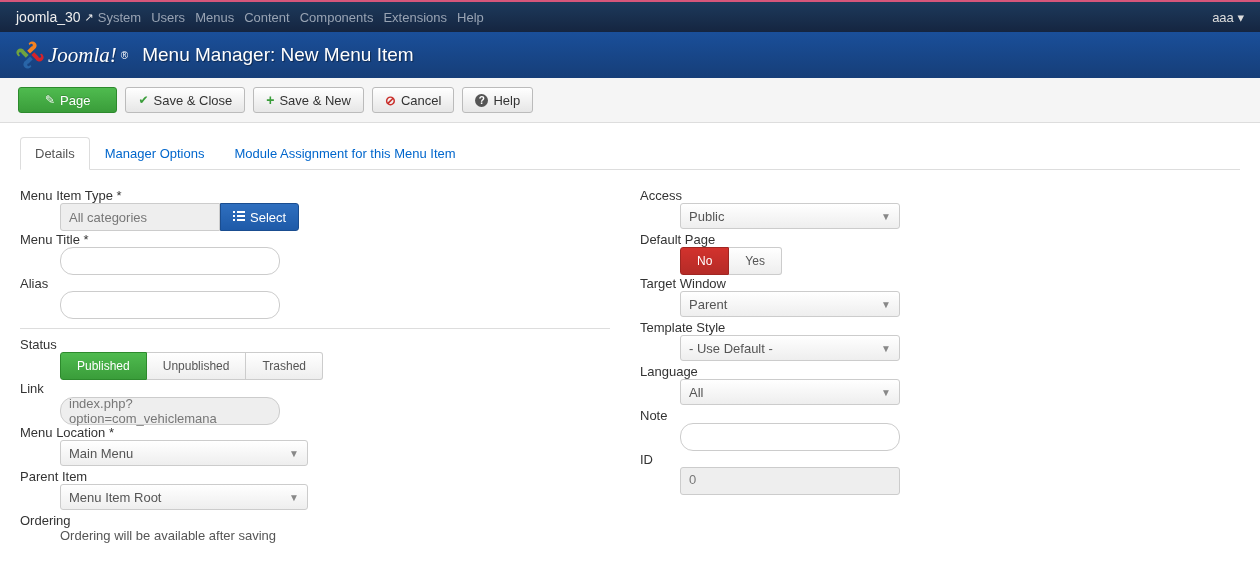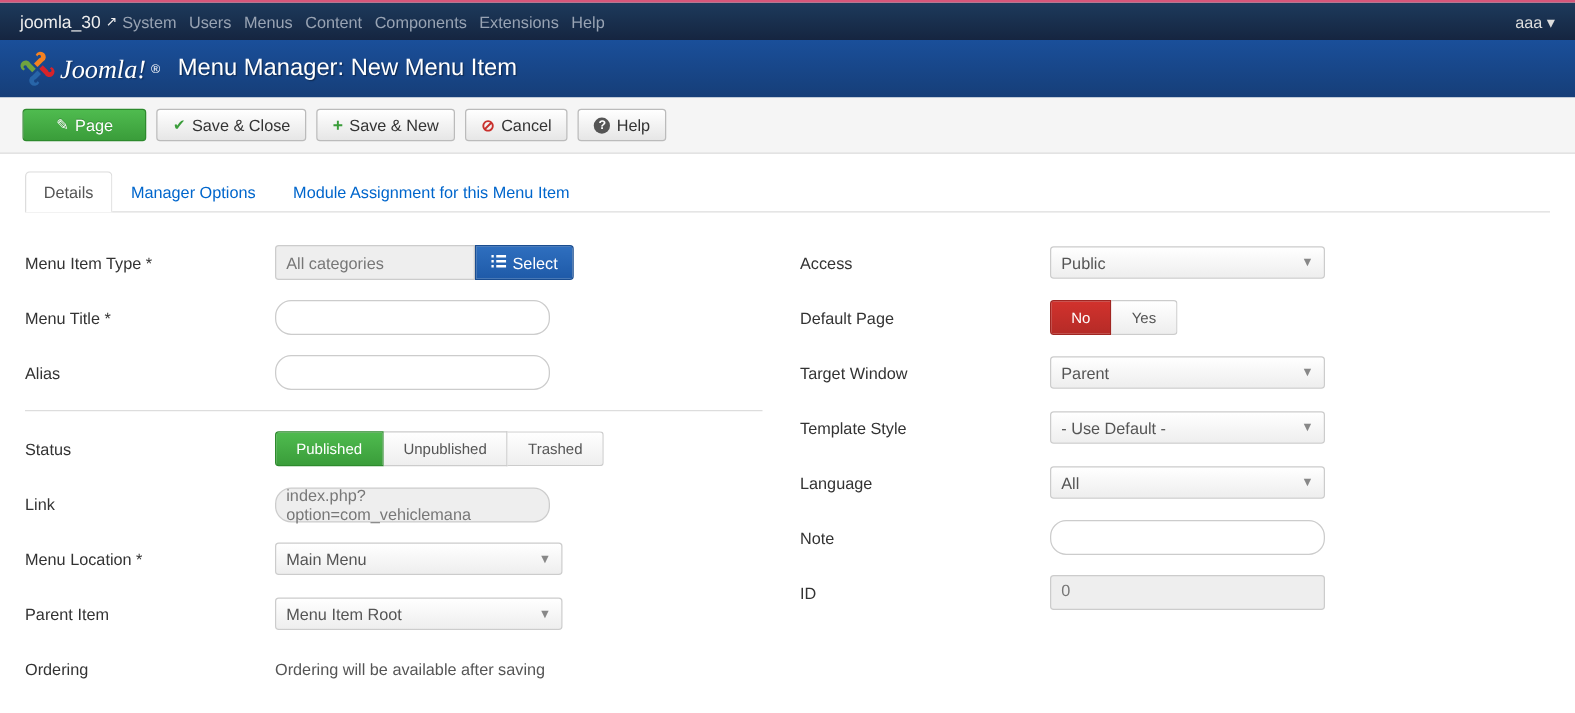--- a/index.html
+++ b/index.html
@@ -30,42 +30,42 @@
 .btn .q { background: #555; color: #fff; border-radius: 50%; width: 13px; height: 13px; display: inline-flex; align-items: center; justify-content: center; font-size: 10px; font-weight: bold; }
 
 
 .tabs { display: flex; border-bottom: 1px solid #ddd; margin: 14px 20px 0 20px; }
 .tab { padding: 8px 14px; color: #0066cc; cursor: pointer; border: 1px solid transparent; margin-bottom: -1px; border-radius: 4px 4px 0 0; }
 .tab.active { color: #555; border-color: #ddd #ddd #fff #ddd; background: #fff; }
 
 
 .form-area { padding: 18px 20px; display: flex; gap: 20px; }
 .col { flex: 1; }
-.row { display: flex; align-items: center; min-height: 44px; }
+.row { display: flex; min-height: 44px; flex-direction: column; }
 .row .lbl { width: 160px; color: #333; flex-shrink: 0; }
 .row .ctrl { flex: 1; padding-left: 40px; }
 hr.sep { border: none; border-top: 1px solid #ddd; margin: 8px 0; width: 590px; }
 
 input.text, .readonly-box { border: 1px solid #ccc; border-radius: 13px; padding: 4px 8px; height: 28px; width: 220px; background: #fff; font-size: 13px; color: #555; }
 .readonly-box { background: #eee; color: #777; display: inline-flex; align-items: center; }
 .readonly-box.wide { width: 160px; border-radius: 3px 0 0 3px; }
 
 .type-group { display: flex; }
 .btn.select-btn { background: linear-gradient(to bottom, #2f6fbf, #1e5aa8); border-color: #1a4d90; color: #fff; border-radius: 0 3px 3px 0; height: 28px; padding: 0 12px; }
 .list-icon { display: inline-block; }
 
 .btn-group { display: inline-flex; }
 .btn-group .gbtn { border: 1px solid #ccc; padding: 5px 16px; background: linear-gradient(to bottom, #fff, #eee); color: #555; font-size: 12px; cursor: pointer; height: 28px; }
 .btn-group .gbtn:first-child { border-radius: 3px 0 0 3px; }
 .btn-group .gbtn:last-child { border-radius: 0 3px 3px 0; border-left: none; }
 .btn-group .gbtn.middle { border-left: none; }
 .btn-group .gbtn.active-green { background: linear-gradient(to bottom, #4fbb4f, #3a9d3a); border-color: #2d8a2d; color: #fff; }
 .btn-group .gbtn.active-red { background: linear-gradient(to bottom, #d2322d, #b52b27); border-color: #a02622; color: #fff; }
 
-.select { border: 1px solid #ccc; border-radius: 3px; background: linear-gradient(to bottom, #fff, #eee); height: 26px; width: 230px; padding: 0 8px; display: inline-flex; align-items: center; justify-content: space-between; cursor: pointer; color: #555; }
+.select { border: 1px solid #ccc; border-radius: 3px; background: linear-gradient(to bottom, #fff, #eee); height: 26px; width: 248px; padding: 0 8px; display: inline-flex; align-items: center; justify-content: space-between; cursor: pointer; color: #555; }
 .select .arrow { color: #888; font-size: 10px; }
 .select.wide { width: 220px; }
 
 .readonly-input { border: 1px solid #ccc; border-radius: 3px; padding: 4px 8px; height: 28px; width: 220px; background: #eee; color: #777; }
 
 
 .jlogo { width: 28px; height: 28px; }
 </style>
 </head>
 <body>

